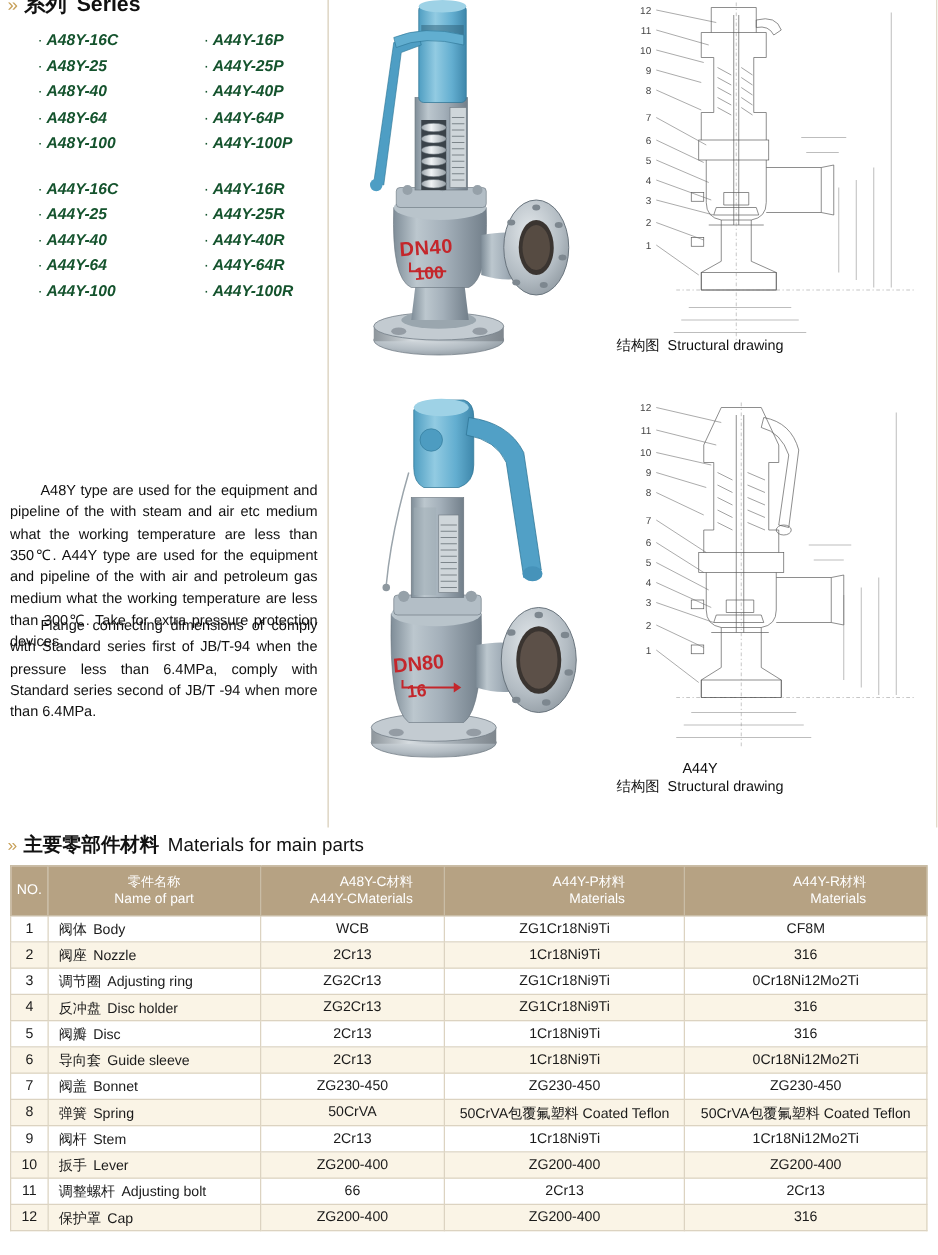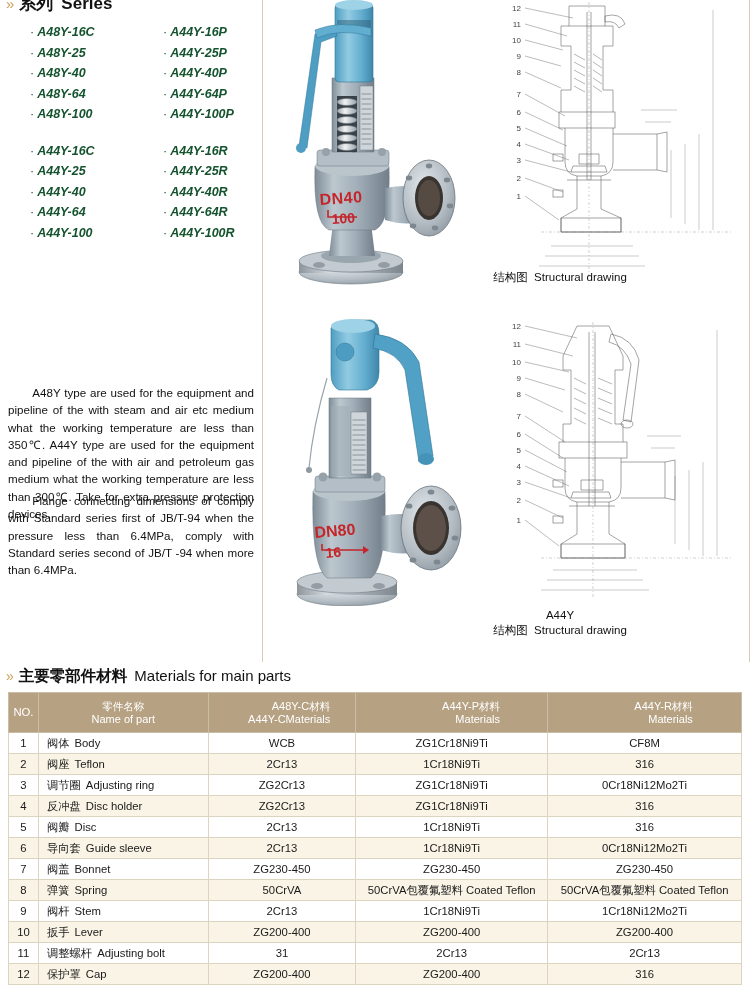--- a/index.html
+++ b/index.html
@@ -559,21 +559,21 @@
   <tbody>
     <tr>
       <td class="no">1</td>
       <td class="name"><span class="cn">阀体</span><span class="en">Body</span></td>
       <td class="m">WCB</td>
       <td class="m">ZG1Cr18Ni9Ti</td>
       <td class="m">CF8M</td>
     </tr>
     <tr class="alt">
       <td class="no">2</td>
-      <td class="name"><span class="cn">阀座</span><span class="en">Teflon</span></td>
+      <td class="name"><span class="cn">阀座</span><span class="en">Nozzle</span></td>
       <td class="m">2Cr13</td>
       <td class="m">1Cr18Ni9Ti</td>
       <td class="m">316</td>
     </tr>
     <tr>
       <td class="no">3</td>
       <td class="name"><span class="cn">调节圈</span><span class="en">Adjusting ring</span></td>
       <td class="m">ZG2Cr13</td>
       <td class="m">ZG1Cr18Ni9Ti</td>
       <td class="m">0Cr18Ni12Mo2Ti</td>
@@ -623,21 +623,21 @@
     <tr class="alt">
       <td class="no">10</td>
       <td class="name"><span class="cn">扳手</span><span class="en">Lever</span></td>
       <td class="m">ZG200-400</td>
       <td class="m">ZG200-400</td>
       <td class="m">ZG200-400</td>
     </tr>
     <tr>
       <td class="no">11</td>
       <td class="name"><span class="cn">调整螺杆</span><span class="en">Adjusting bolt</span></td>
-      <td class="m">31</td>
+      <td class="m">66</td>
       <td class="m">2Cr13</td>
       <td class="m">2Cr13</td>
     </tr>
     <tr class="alt">
       <td class="no">12</td>
       <td class="name"><span class="cn">保护罩</span><span class="en">Cap</span></td>
       <td class="m">ZG200-400</td>
       <td class="m">ZG200-400</td>
       <td class="m">316</td>
     </tr>

